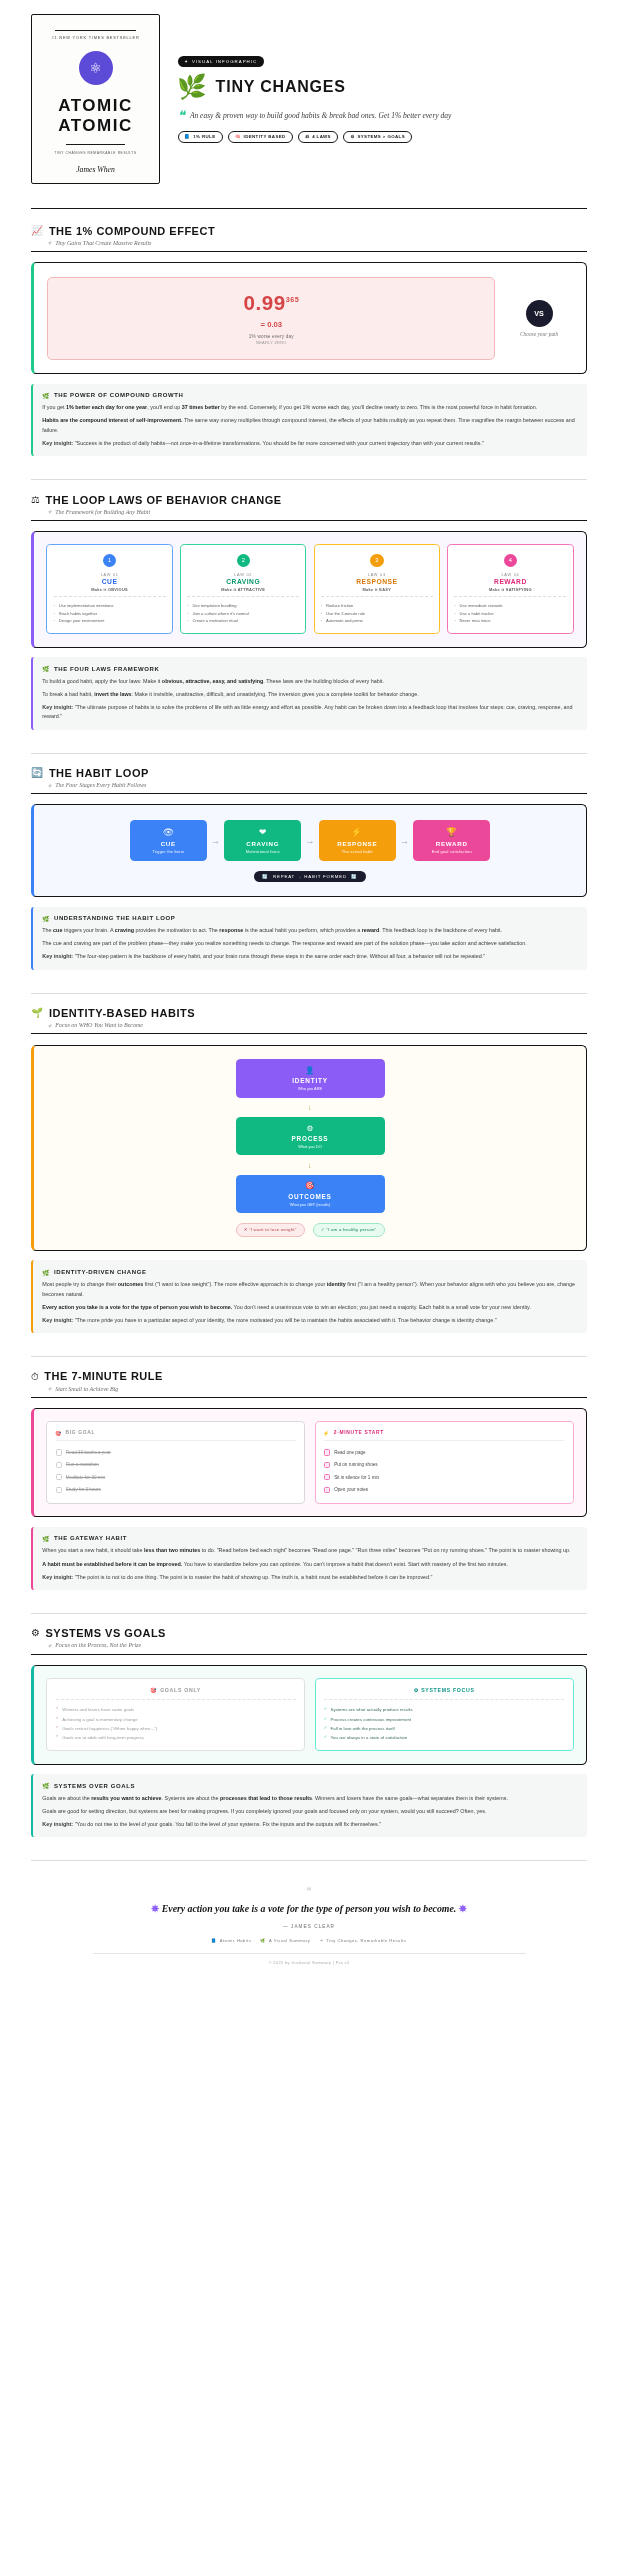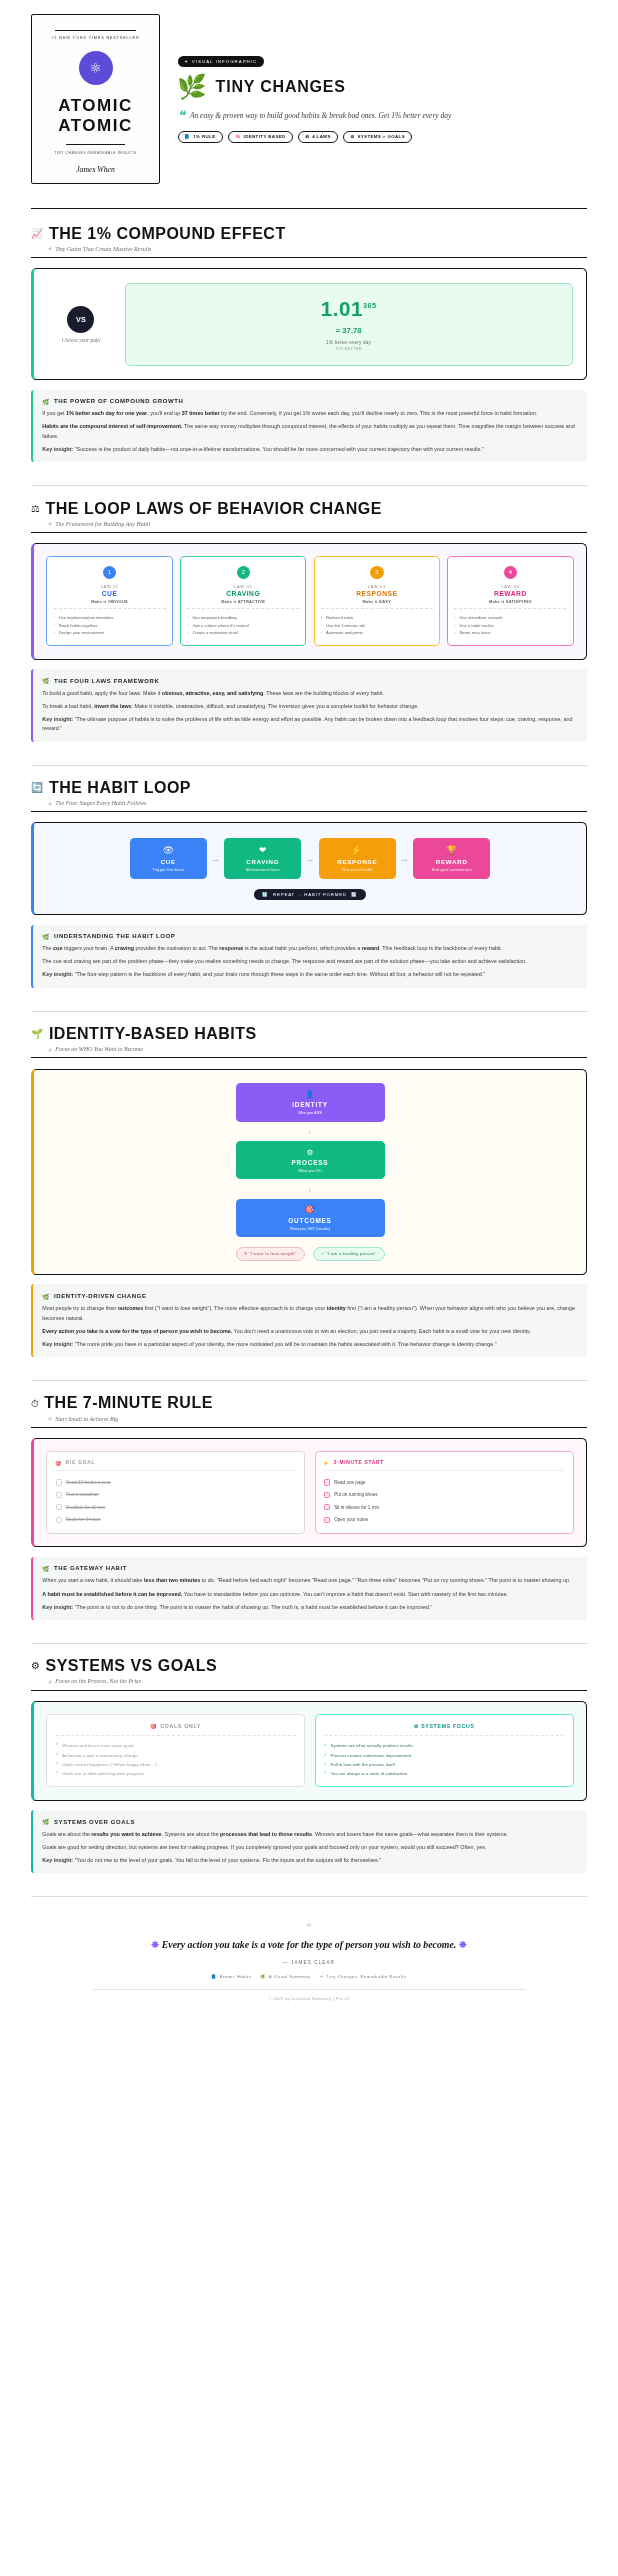--- a/index.html
+++ b/index.html
@@ -58,21 +58,21 @@
     background: #fff;
   }
 
   hr.sep { border: none; border-top: 1px solid #141414; margin: 3.1px 0 15.5px; }
   hr.thin { border: none; border-top: 0.5px solid #dcdcdc; margin: 20.6px 0 13.4px; }
 
   
   .section { margin-bottom: 23px; }
   .sec-head { display: flex; align-items: center; gap: 5.7px; }
   .sec-ic { font-size: 9.8px; line-height: 1; }
-  .sec-title { font-size: 16px; font-weight: 700; letter-spacing: 0.5px; color: #131313; }
+  .sec-title { font-size: 11px; font-weight: 700; letter-spacing: 0.5px; color: #131313; }
   .sec-sub { margin: 2.6px 0 0 16px; font-family: "Liberation Serif", serif; font-style: italic; font-size: 6px; color: #6d6d6d; display: flex; gap: 3.1px; align-items: center;}
   .sec-rule { border: none; border-top: 1px solid #141414; margin: 4.6px 0 10.3px; }
 
   
   .panel { border: 1px solid #141414; border-radius: 5.2px; background: #fff; padding: 13.4px; }
   .panel.green-edge { border-left: 3.6px solid #1fc98a; }
 
   
   .compound { display: flex; align-items: center; gap: 10.3px; }
   .comp-box { flex: 1; border-radius: 5.2px; padding: 13.4px 9.3px; text-align: center; }
@@ -261,29 +261,29 @@
       <span class="sec-title">THE 1% COMPOUND EFFECT</span>
     </div>
     <div class="sec-sub">
       <span>✧</span>
       <span>Tiny Gains That Create Massive Results</span>
     </div>
     <hr class="sec-rule">
 
     <div class="panel green-edge">
       <div class="compound">
+        <div class="comp-box red">
+          <div class="comp-num"><span>0.99</span><sup>365</sup></div>
+          <div class="comp-eq">= 0.03</div>
+          <div class="comp-cap">1% worse every day</div>
+          <div class="comp-cap2">NEARLY ZERO</div>
+        </div>
         <div class="vs-wrap">
           <div class="vs-circle">VS</div>
           <div class="vs-label">Choose your path</div>
-        </div>
-        <div class="comp-box green">
-          <div class="comp-num"><span>1.01</span><sup>365</sup></div>
-          <div class="comp-eq">= 37.78</div>
-          <div class="comp-cap">1% better every day</div>
-          <div class="comp-cap2">37X BETTER</div>
         </div>
       </div>
     </div>
 
     <div class="insight">
       <div class="ins-title">
         <span>🌿</span>
         <span>THE POWER OF COMPOUND GROWTH</span>
       </div>
       <div class="ins-p">

